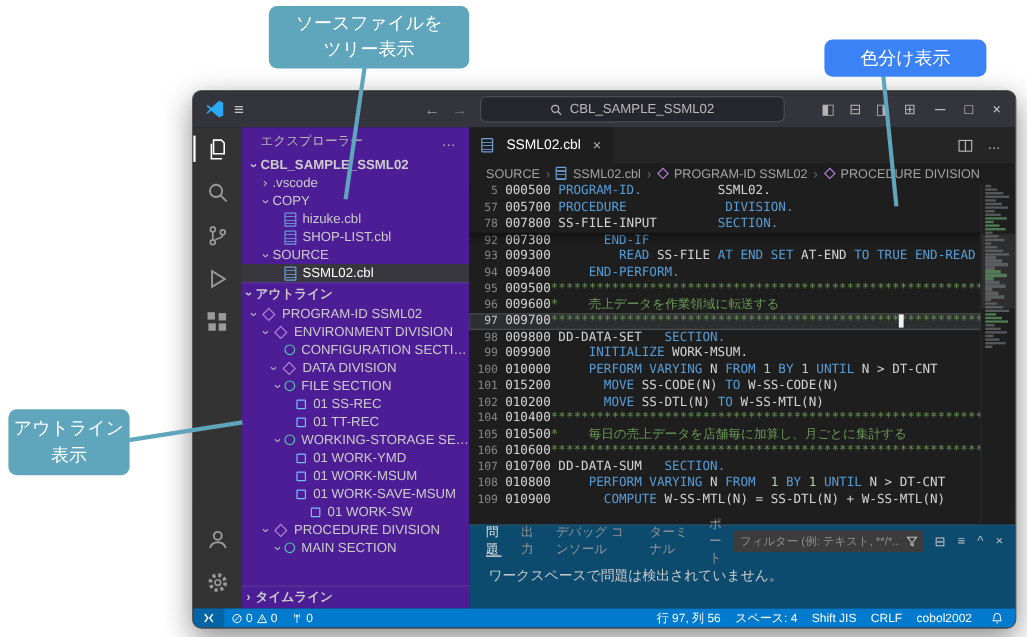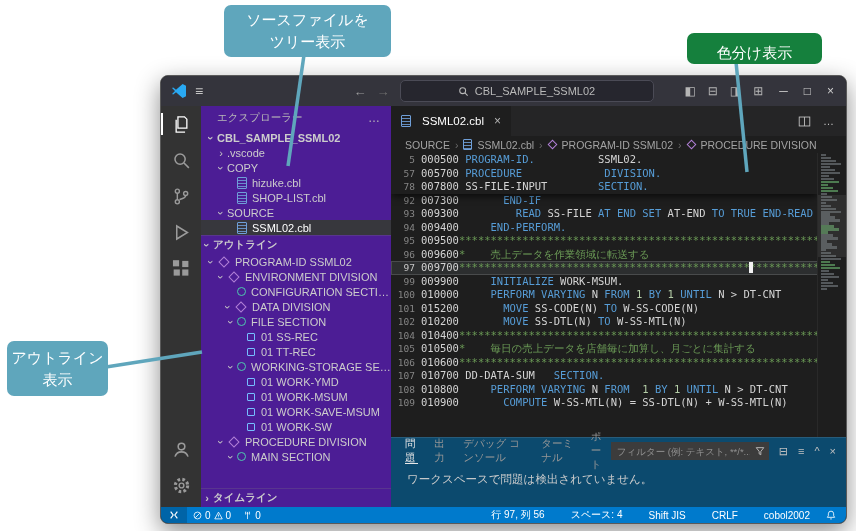--- a/index.html
+++ b/index.html
@@ -103,21 +103,21 @@
   .filterbox input::placeholder{color:#8f8f8f}
   .p-ic{color:#c0c0c0;font-size:11px;cursor:pointer;display:flex;align-items:center}
   .panel-msg{padding:8px 0 0 16px;font-size:11.5px;color:#cccccc}
 
   
   .statusbar{height:16px;flex:none;background:#007acc;color:#ffffff;display:flex;align-items:center;
              font-size:10px;white-space:nowrap}
   .st-remote{width:26px;height:100%;background:rgba(0,0,0,.18);display:flex;align-items:center;justify-content:center;cursor:pointer}
   .st-item{display:flex;align-items:center;gap:3px;padding:0 6px;cursor:pointer}
   .sic{display:flex;align-items:center}
-  .st-right{margin-left:auto;display:flex;gap:14px;padding-right:10px}
+  .st-right{margin-left:auto;display:flex;padding-right:10px}
   .st-bell{padding-right:10px;cursor:pointer;display:flex;align-items:center}
 
   
   .callout{position:absolute;z-index:6;color:#ffffff;font-size:15px;line-height:1.45;text-align:center;
            display:flex;flex-direction:column;justify-content:center;border-radius:7px}
   .c1{left:224px;top:5px;width:167px;height:52px}
   .c2{left:687px;top:33px;width:135px;height:31px}
   .c3{left:7px;top:341px;width:101px;height:55px}
   .callout-lines{position:absolute;left:0;top:0;z-index:5;pointer-events:none}
 </style>
@@ -302,21 +302,21 @@
             <div class="trow" style="padding-left: 34px;">
               <span class="tw none"></span>
               <span class="sym field"></span>
               <span class="lbl">01 WORK-MSUM</span>
             </div>
             <div class="trow" style="padding-left: 34px;">
               <span class="tw none"></span>
               <span class="sym field"></span>
               <span class="lbl">01 WORK-SAVE-MSUM</span>
             </div>
-            <div class="trow" style="padding-left: 34px;">
+            <div class="trow" style="padding-left: 46px;">
               <span class="tw none"></span>
               <span class="sym field"></span>
               <span class="lbl">01 WORK-SW</span>
             </div>
             <div class="trow" style="padding-left: 14px;">
               <span class="tw down">›</span>
               <span class="sym module"></span>
               <span class="lbl">PROCEDURE DIVISION</span>
             </div>
             <div class="trow" style="padding-left: 24px;">
@@ -376,20 +376,21 @@
               <div class="crow"><span class="gut">57</span><span class="ctext"><span>005700 </span><span class="tk-kw">PROCEDURE</span><span>             </span><span class="tk-kw">DIVISION.</span></span></div>
               <div class="crow"><span class="gut">78</span><span class="ctext"><span>007800 </span><span>SS-FILE-INPUT</span><span>        </span><span class="tk-kw">SECTION.</span></span></div>
             </div>
           <div class="codelines" id="code-lines">
               <div class="crow"><span class="gut">92</span><span class="ctext"><span>007300       </span><span class="tk-kw">END-IF</span></span></div>
               <div class="crow"><span class="gut">93</span><span class="ctext"><span>009300         </span><span class="tk-kw">READ</span><span> SS-FILE </span><span class="tk-kw">AT END</span><span> </span><span class="tk-kw">SET</span><span> AT-END </span><span class="tk-kw">TO TRUE</span><span> </span><span class="tk-kw">END-READ</span></span></div>
               <div class="crow"><span class="gut">94</span><span class="ctext"><span>009400     </span><span class="tk-kw">END-PERFORM.</span></span></div>
               <div class="crow"><span class="gut">95</span><span class="ctext"><span>009500</span><span class="tk-cmt">*********************************************************</span></span></div>
               <div class="crow"><span class="gut">96</span><span class="ctext"><span>009600</span><span class="tk-cmt">*    売上データを作業領域に転送する</span></span></div>
               <div class="crow cur"><span class="gut">97</span><span class="ctext"><span>009700</span><span class="tk-cmt">*********************************************************</span></span><span class="cursor"></span></div>
+              <div class="crow"><span class="gut">98</span><span class="ctext"><span>009800 </span><span>DD-DATA-SET</span><span>   </span><span class="tk-kw">SECTION.</span></span></div>
               <div class="crow"><span class="gut">99</span><span class="ctext"><span>009900     </span><span class="tk-kw">INITIALIZE</span><span> WORK-MSUM.</span></span></div>
               <div class="crow"><span class="gut">100</span><span class="ctext"><span>010000     </span><span class="tk-kw">PERFORM VARYING</span><span> N </span><span class="tk-kw">FROM</span><span> </span><span class="tk-num">1</span><span> </span><span class="tk-kw">BY</span><span> </span><span class="tk-num">1</span><span> </span><span class="tk-kw">UNTIL</span><span> N &gt; DT-CNT</span></span></div>
               <div class="crow"><span class="gut">101</span><span class="ctext"><span>015200       </span><span class="tk-kw">MOVE</span><span> SS-CODE(N) </span><span class="tk-kw">TO</span><span> W-SS-CODE(N)</span></span></div>
               <div class="crow"><span class="gut">102</span><span class="ctext"><span>010200       </span><span class="tk-kw">MOVE</span><span> SS-DTL(N) </span><span class="tk-kw">TO</span><span> W-SS-MTL(N)</span></span></div>
               <div class="crow"><span class="gut">104</span><span class="ctext"><span>010400</span><span class="tk-cmt">*********************************************************</span></span></div>
               <div class="crow"><span class="gut">105</span><span class="ctext"><span>010500</span><span class="tk-cmt">*    毎日の売上データを店舗毎に加算し、月ごとに集計する</span></span></div>
               <div class="crow"><span class="gut">106</span><span class="ctext"><span>010600</span><span class="tk-cmt">*********************************************************</span></span></div>
               <div class="crow"><span class="gut">107</span><span class="ctext"><span>010700 </span><span>DD-DATA-SUM</span><span>   </span><span class="tk-kw">SECTION.</span></span></div>
               <div class="crow"><span class="gut">108</span><span class="ctext"><span>010800     </span><span class="tk-kw">PERFORM VARYING</span><span> N </span><span class="tk-kw">FROM</span><span>  </span><span class="tk-num">1</span><span> </span><span class="tk-kw">BY</span><span> </span><span class="tk-num">1</span><span> </span><span class="tk-kw">UNTIL</span><span> N &gt; DT-CNT</span></span></div>
               <div class="crow"><span class="gut">109</span><span class="ctext"><span>010900       </span><span class="tk-kw">COMPUTE</span><span> W-SS-MTL(N) = SS-DTL(N) + W-SS-MTL(N)</span></span></div>
@@ -527,20 +528,20 @@
   <svg class="callout-lines" width="856" height="531">
     <line x1="304" y1="55" x2="288" y2="166" stroke-width="3.5" stroke="#5fa6bc"></line>
     <line x1="736" y1="62" x2="747" y2="172" stroke-width="3.5" stroke="#5fa6bc"></line>
     <line x1="106" y1="367" x2="202" y2="352" stroke-width="3.5" stroke="#5fa6bc"></line>
   </svg>
 
   <div class="callout c1" style="background: rgb(95, 166, 188);">
     <div>ソースファイルを</div>
     <div>ツリー表示</div>
   </div>
-  <div class="callout c2" style="background: #15803d; justify-content: flex-end;">
+  <div class="callout c2" style="background: #3b82f6;">
     <div>色分け表示</div>
   </div>
   <div class="callout c3" style="background: rgb(95, 166, 188);">
     <div>アウトライン</div>
     <div>表示</div>
   </div>
 </div>
 
 </body></html>

